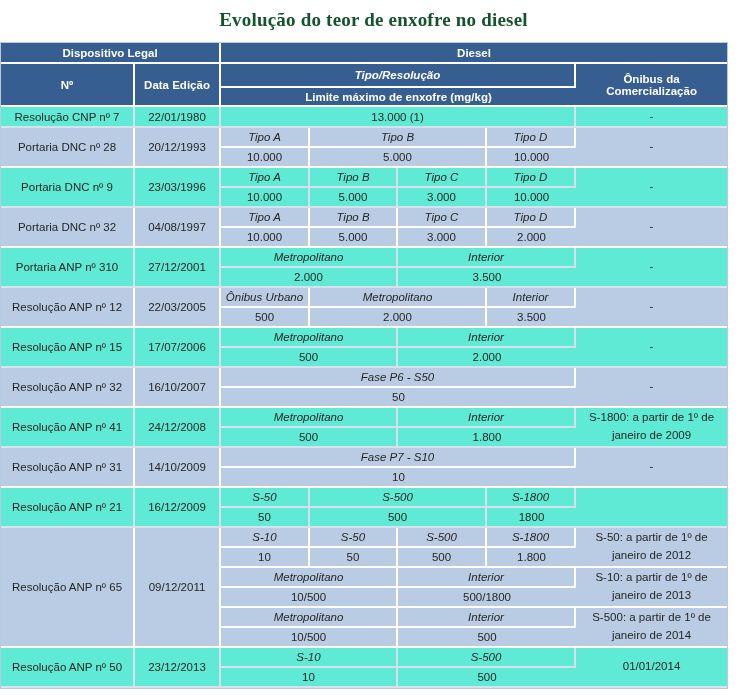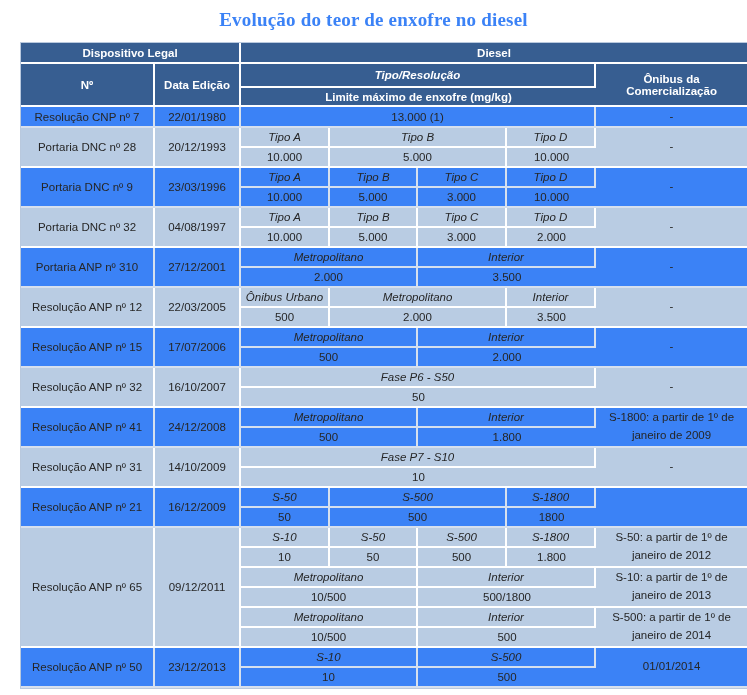--- a/index.html
+++ b/index.html
@@ -2,30 +2,30 @@
 <html><head>
 <meta charset="utf-8">
 <style>
   html,body{margin:0;padding:0;background:#ffffff;width:747px;}
   body{font-family:"Liberation Sans",sans-serif;color:#262626;}
   .page-title{
     text-align:center;
     font-family:"Liberation Serif","DejaVu Serif",serif;
     font-weight:bold;
     font-size:19px;
-    color:#3b82f6;
+    color:#14532d;
     margin:9px 0 11px 0;
     letter-spacing:.2px;
   }
   table.main{
     border-collapse:separate;
     border-spacing:0;
     table-layout:fixed;
     width:726px;
-    margin-left:20px;
+    margin-left:0;
     border:1px solid #b9c9de;
   }
   td{
     text-align:center;
     vertical-align:middle;
     padding:0 3px;
     font-size:11.5px;
     overflow:hidden;
     white-space:normal;
   }
@@ -43,21 +43,21 @@
     border-bottom:2px solid #ffffff;
   }
   td.hdr:last-child{border-right:none;}
   .it{font-style:italic;}
   tr.dark td.c{
     background:#b9cce3;
     border-right:2px solid #ffffff;
     border-bottom:2px solid #ffffff;
   }
   tr.light td.c{
-    background:#3b82f6;
+    background:#5eead4;
     border-right:2px solid #d6e0ee;
     border-bottom:2px solid #d6e0ee;
   }
   tr td.c:last-child{border-right:none;}
   td.inicio{font-size:11.5px;line-height:1.55;}
 </style>
 </head>
 <body>
 
 <div class="page-title">Evolução do teor de enxofre no diesel</div>

